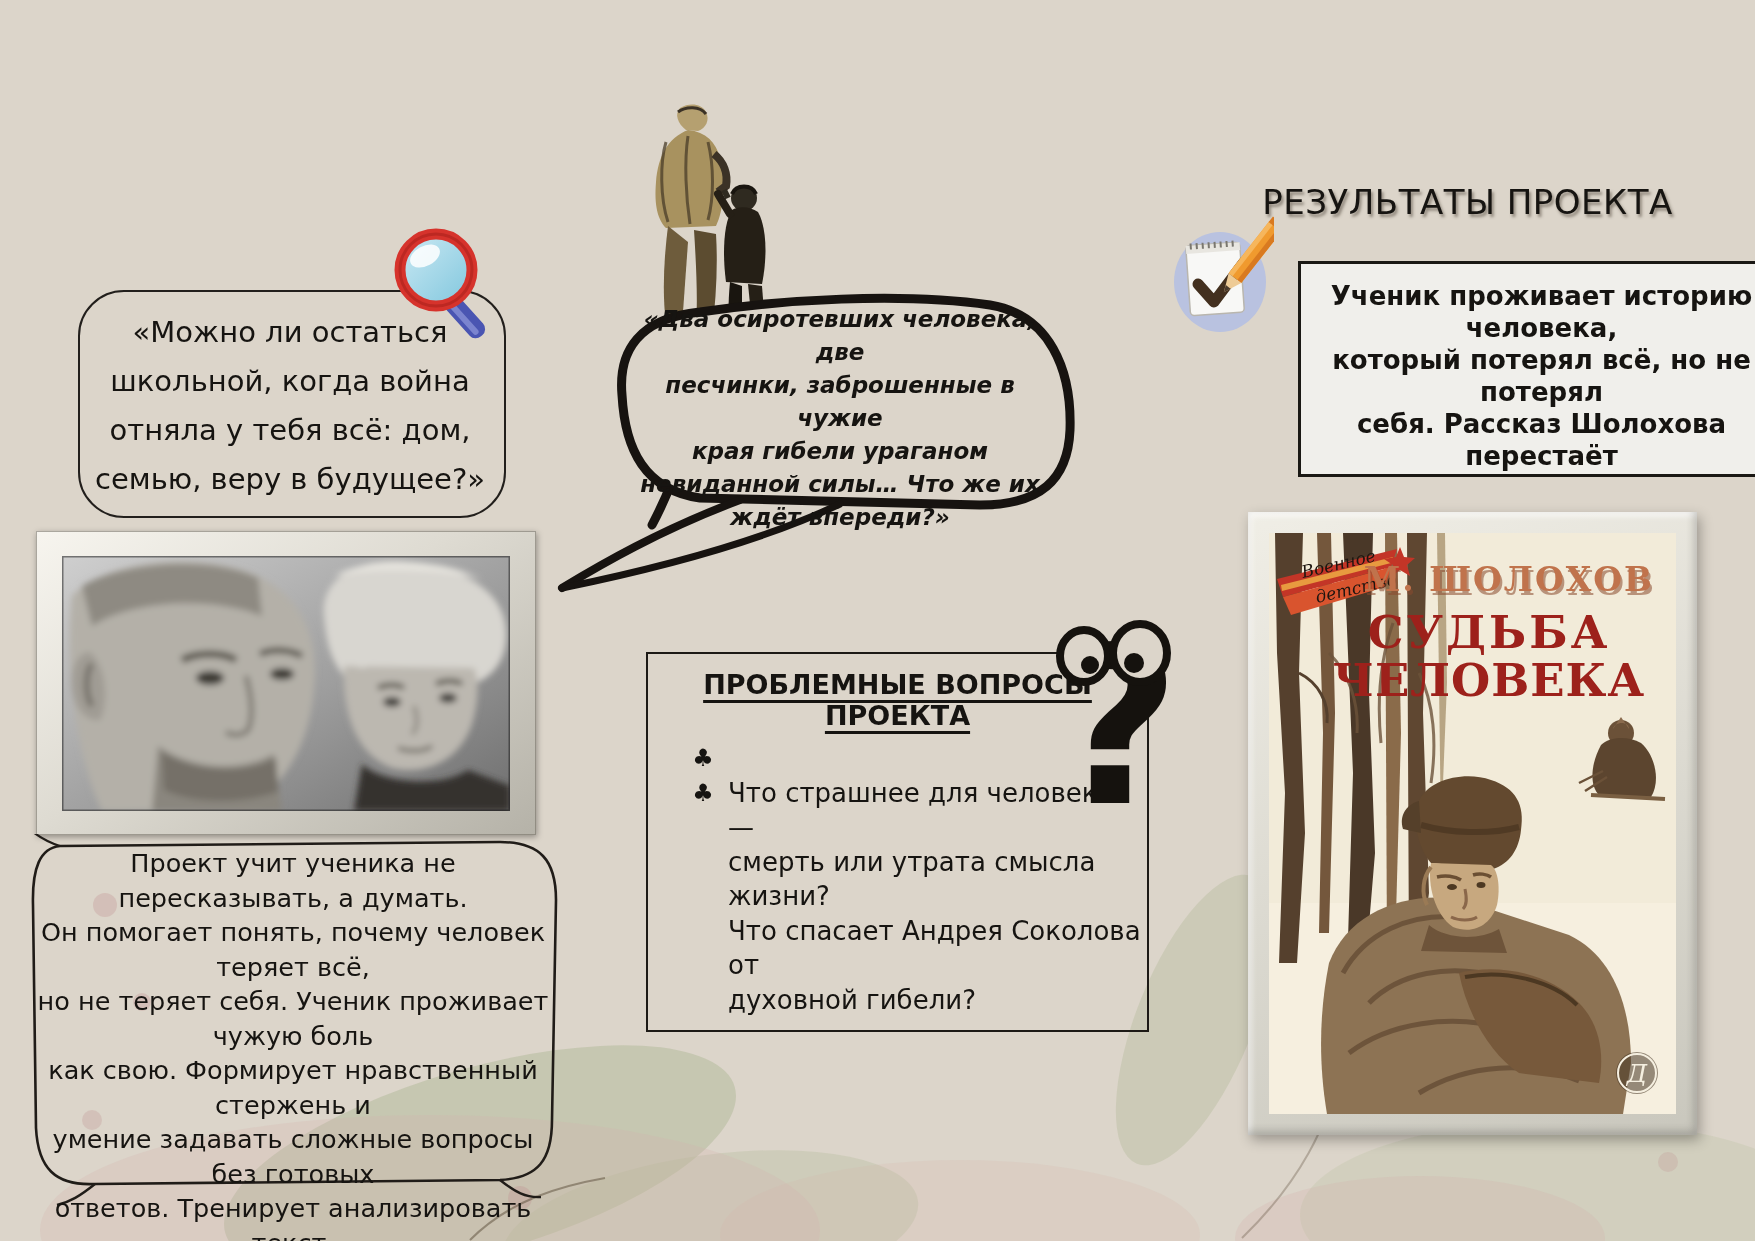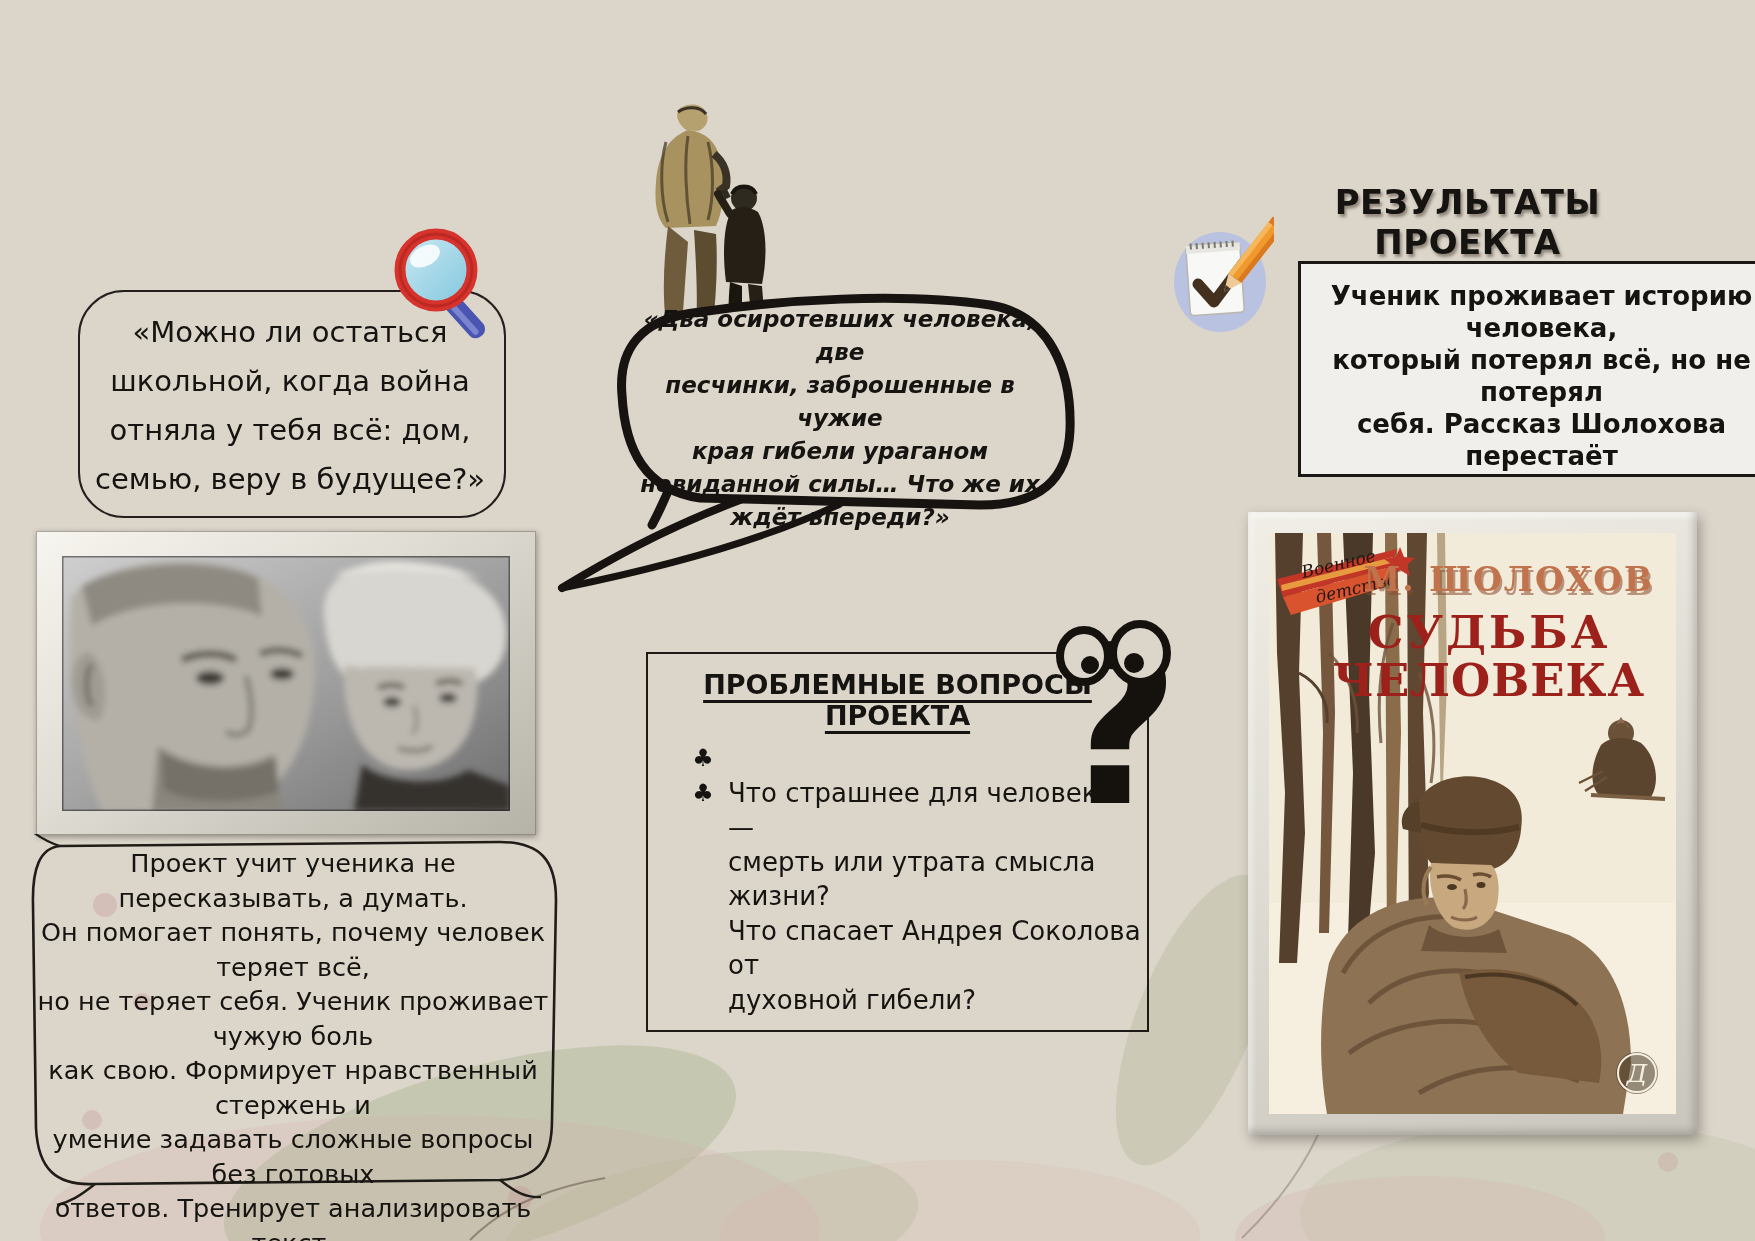--- a/index.html
+++ b/index.html
@@ -5,21 +5,21 @@
   html,body{margin:0;padding:0;background:#b9b2a6;}
   .stage{position:relative;width:1755px;height:1241px;overflow:hidden;
          background:#dcd5ca;font-family:"DejaVu Sans",sans-serif;color:#161411;}
   .abs{position:absolute;}
   .preline{white-space:pre-line;}
   .center{text-align:center;}
 
   
   .big-title{font-weight:bold;font-size:47px;line-height:76px;letter-spacing:.5px;
              text-shadow:2px 3px 3px rgba(70,60,48,.5);}
-  .res-title{font-weight:bold;font-size:34px;letter-spacing:.5px;
+  .res-title{font-weight:normal;font-size:34px;letter-spacing:.5px;
              text-shadow:2px 3px 3px rgba(70,60,48,.5);}
 
   
   .kq-box{left:78px;top:290px;width:424px;height:224px;border:2.5px solid #221f1c;border-radius:46px;}
   .kq-text{left:88px;top:308px;width:404px;font-size:29px;line-height:49px;}
 
   
   .sb-text{left:625px;top:303px;width:430px;font-size:23px;font-weight:bold;font-style:italic;line-height:33px;}
 
   

